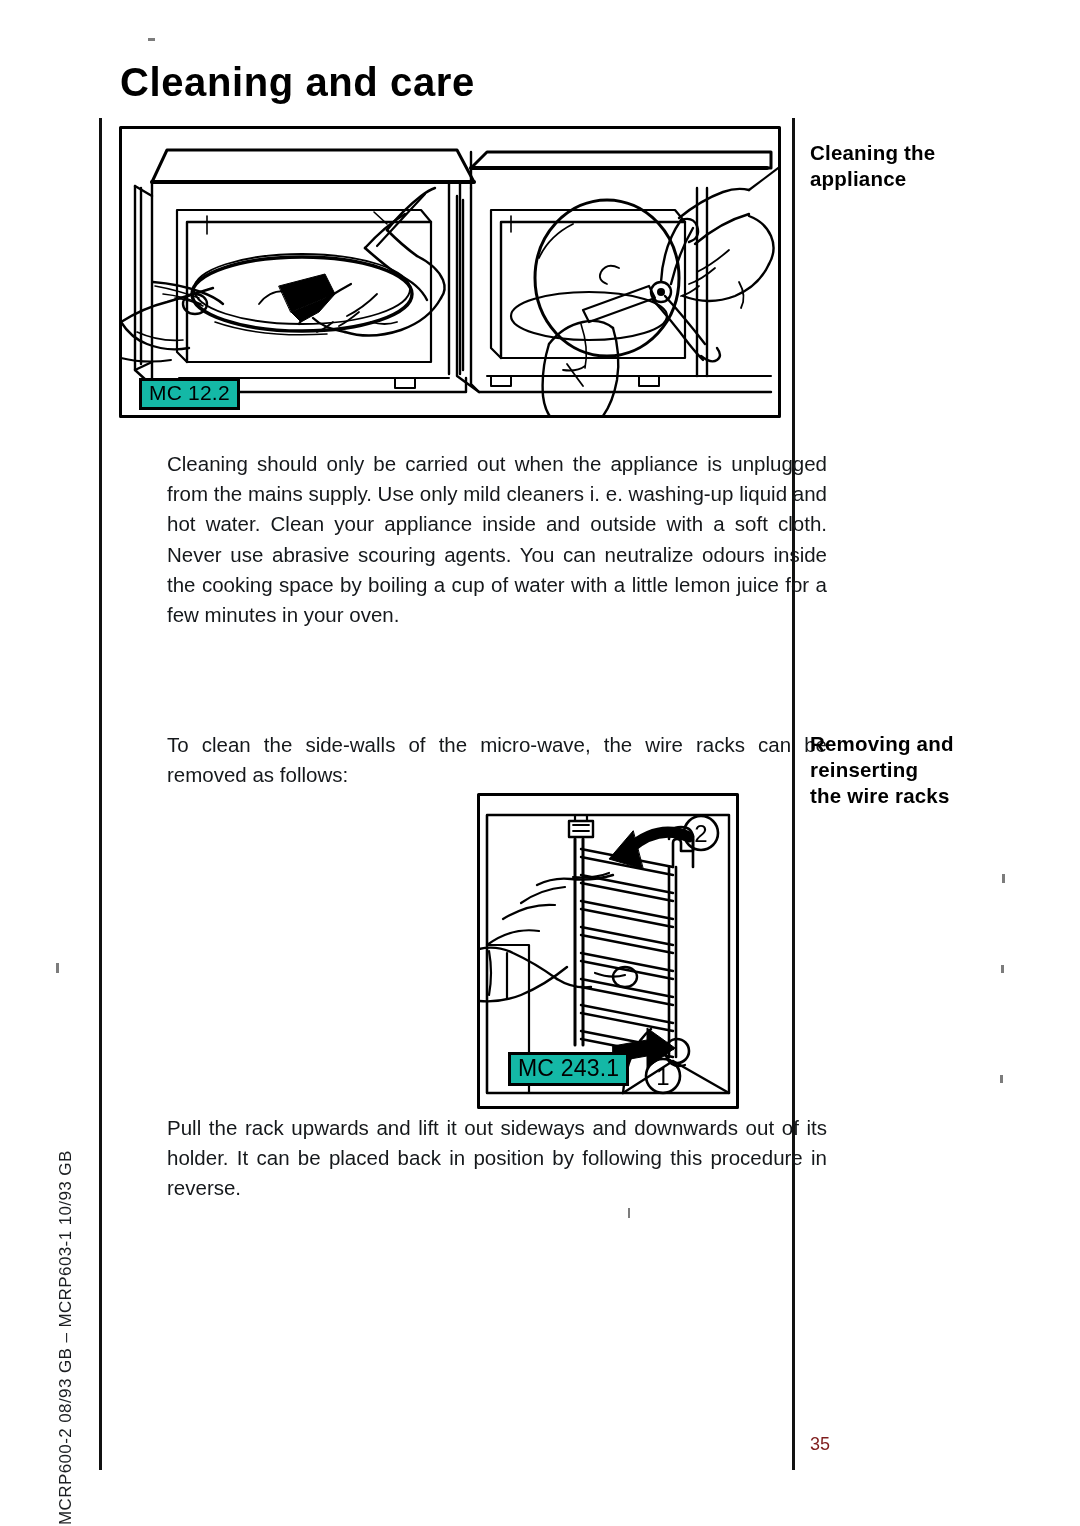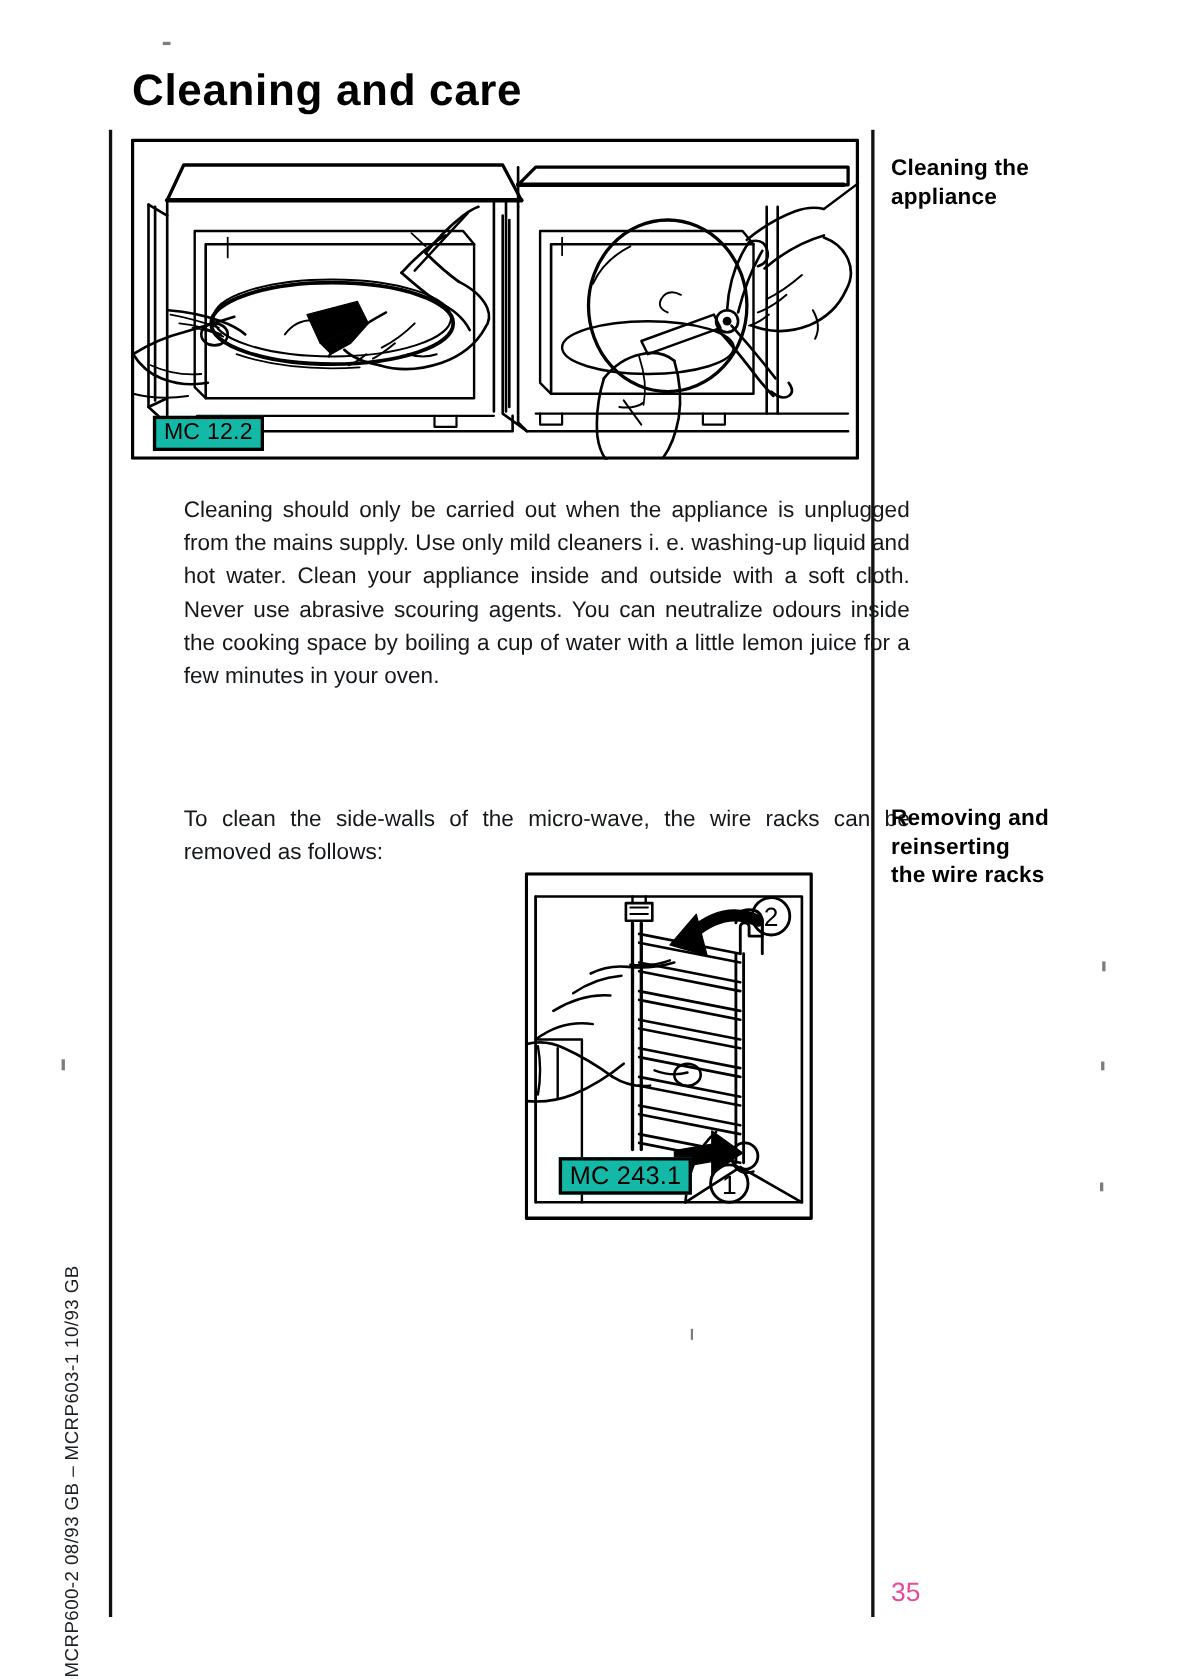--- a/index.html
+++ b/index.html
@@ -74,22 +74,22 @@
     line-height: 26px;
     letter-spacing: 0.2px;
   }
   .side-head-1 { top: 140px; }
   .side-head-2 { top: 731px; }
 
   .page-number {
     position: absolute;
     left: 810px;
     top: 1434px;
-    font-size: 24px;
-    color: #ec4899;
+    font-size: 18px;
+    color: #7f1d1d;
   }
 
   
   .imprint {
     position: absolute;
     left: 0px;
     top: 1105px;
     width: 420px;
     transform-origin: 0 0;
     transform: rotate(-90deg) translate(-420px, 56px);
@@ -324,20 +324,23 @@
       <text x="224" y="49" font-family="Liberation Sans, sans-serif" font-size="24" text-anchor="middle" fill="#000" stroke="none">2</text>
 
       <path d="M136 250 L170 244 L170 232 L198 252 L170 272 L170 260 L136 266 Z" fill="#000" stroke="#000" stroke-width="1" transform="translate(0,3)"></path>
 
       <circle cx="186" cy="283" r="17" stroke-width="2.6"></circle>
       <text x="186" y="292" font-family="Liberation Sans, sans-serif" font-size="24" text-anchor="middle" fill="#000" stroke="none">1</text>
     </svg>
   </div>
   <div class="cap-box cap-rack">MC 243.1</div>
 
+  <div class="main-col" style="top:1113px;">
+    <div class="body-text para-block">Pull the rack upwards and lift it out sideways and downwards out of its holder. It can be placed back in position by following this procedure in reverse.</div>
+  </div>
 
   <div class="side-head side-head-2">
     <div>Removing and</div>
     <div>reinserting</div>
     <div>the wire racks</div>
   </div>
 
   <div class="side-head side-head-1">
     <div>Cleaning the</div>
     <div>appliance</div>

